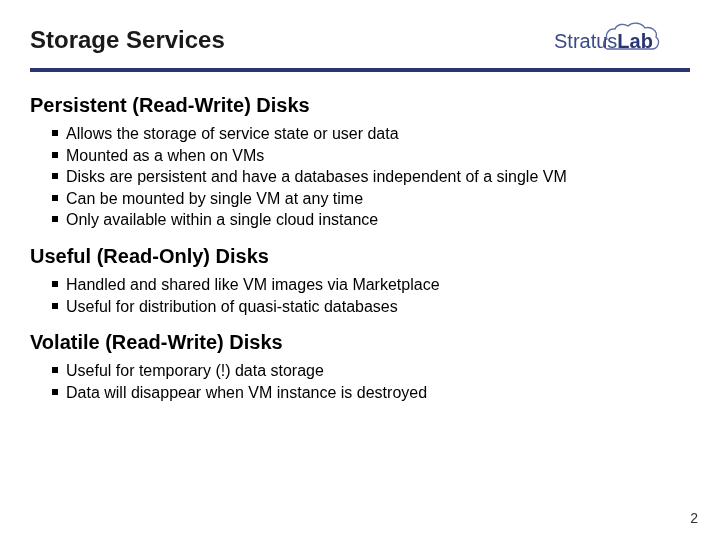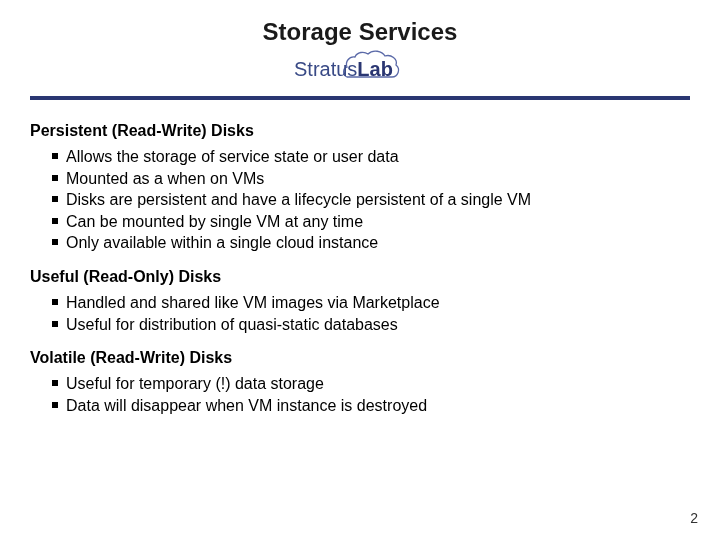--- a/index.html
+++ b/index.html
@@ -16,40 +16,39 @@
     width: 720px;
     height: 540px;
     position: relative;
     box-sizing: border-box;
     padding: 18px 30px 0 30px;
   }
   .header-row {
     display: flex;
     justify-content: space-between;
     align-items: center;
-    flex-direction: column;
   }
   .title {
     font-size: 24px;
     font-weight: bold;
     color: #1a1a1a;
   }
   .logo {
     width: 140px;
     height: 44px;
     position: relative;
   }
   .logo svg { width: 140px; height: 44px; }
   .rule {
     height: 4px;
     background: #2a3672;
     margin: 6px 0 22px 0;
   }
   .section-heading {
-    font-size: 16px;
+    font-size: 20px;
     font-weight: bold;
     margin: 14px 0 6px 0;
   }
   ul.bullets {
     list-style: none;
     padding: 0 0 0 22px;
     margin: 0 0 10px 0;
   }
   ul.bullets li {
     font-size: 16px;
@@ -90,21 +89,21 @@
       </svg>
     </div>
   </div>
 
   <div class="rule"></div>
 
   <div class="section-heading">Persistent (Read-Write) Disks</div>
   <ul class="bullets">
     <li>Allows the storage of service state or user data</li>
     <li>Mounted as a when on VMs</li>
-    <li>Disks are persistent and have a lifecycle persistent of a single VM</li>
+    <li>Disks are persistent and have a databases independent of a single VM</li>
     <li>Can be mounted by single VM at any time</li>
     <li>Only available within a single cloud instance</li>
   </ul>
 
   <div class="section-heading">Useful (Read-Only) Disks</div>
   <ul class="bullets">
     <li>Handled and shared like VM images via Marketplace</li>
     <li>Useful for distribution of quasi-static databases</li>
   </ul>
 

